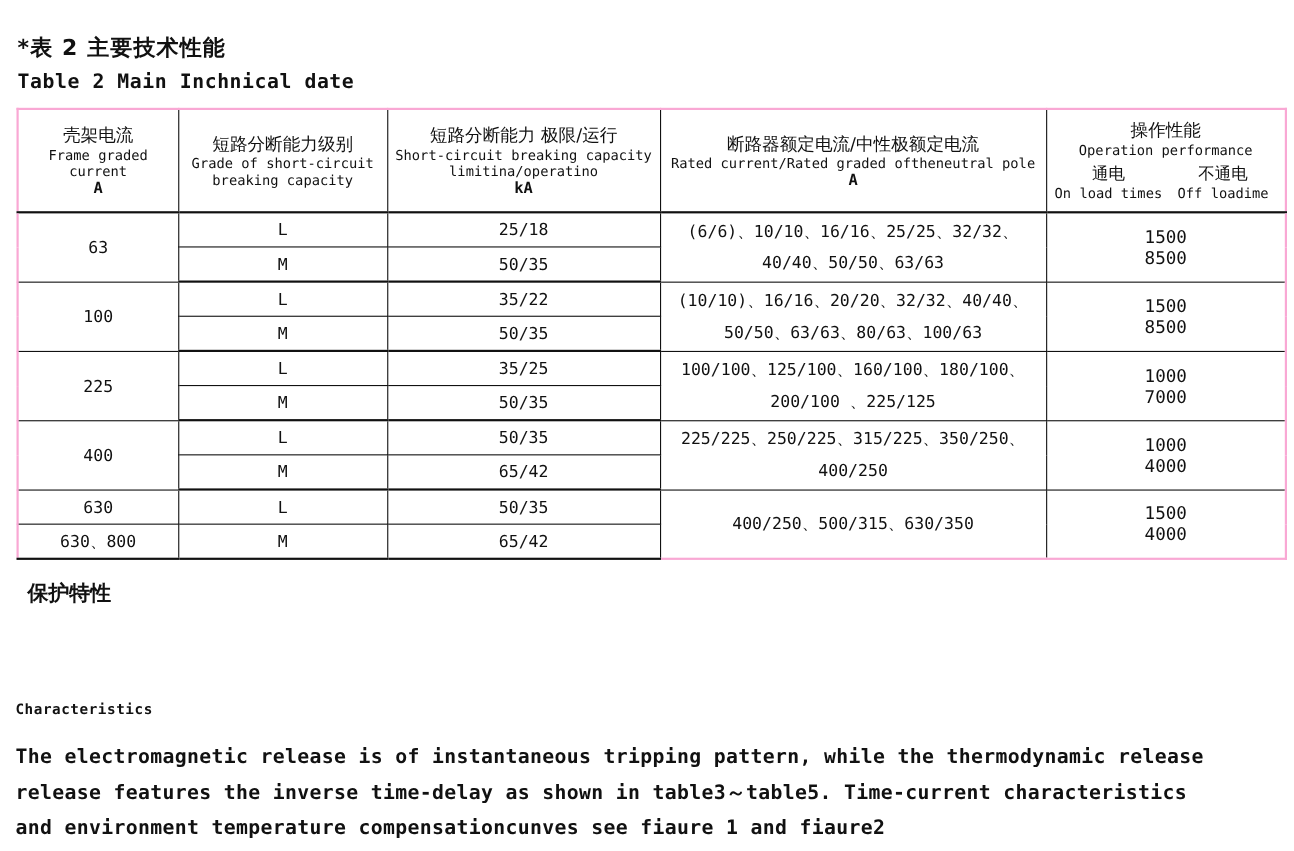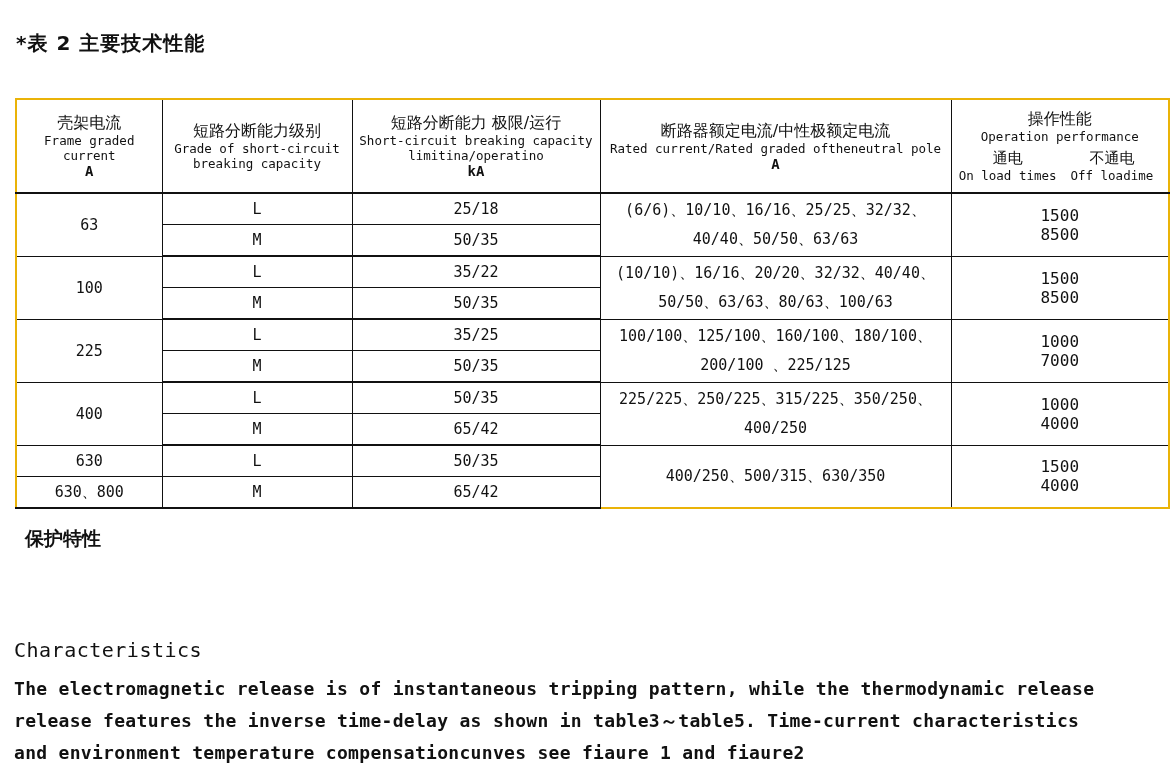--- a/index.html
+++ b/index.html
@@ -44,21 +44,21 @@
     table-layout: fixed;
   }
   table.spec td, table.spec th {
     border: 1px solid #111;
     padding: 0;
     text-align: center;
     vertical-align: middle;
     font-weight: normal;
   }
   table.spec {
-    border: 2px solid #eab308;
+    border: 2px solid #f9a8d4;
   }
   table.spec th { border-bottom: 2px solid #111; height: 92px; }
   table.spec td { height: 30px; font-size: 15px; }
   tr.group-end td { border-bottom: 2px solid #111; }
   .hd-zh {
     font-family: "DejaVu Sans", "Liberation Sans", sans-serif;
     font-size: 16px;
     line-height: 20px;
   }
   .hd-en {
@@ -108,41 +108,42 @@
     font-size: 18px;
     line-height: 31px;
     font-family: "DejaVu Sans", "Liberation Sans", sans-serif;
     letter-spacing: 0.5px;
   }
   .zh-para .indent { text-indent: 37px; }
   .sec-char-heading {
     position: absolute;
     left: 14px;
     top: 638px;
-    font-size: 20px;
-    font-weight: normal;
+    font-size: 13px;
+    font-weight: bold;
     letter-spacing: 0.5px;
   }
   .en-para {
     position: absolute;
     left: 14px;
     top: 673px;
     width: 1110px;
     font-size: 18px;
     line-height: 32px;
     letter-spacing: 0.3px;
     font-weight: bold;
   }
 </style>
 </head>
 <body>
 
 <div class="page">
 
   <div class="title-zh">*表 2 主要技术性能</div>
+  <div class="title-en">Table 2 Main Inchnical date</div>
 
   <table class="spec">
     <colgroup>
       <col style="width:146px">
       <col style="width:190px">
       <col style="width:248px">
       <col style="width:351px">
       <col style="width:218px">
     </colgroup>
     <thead>

